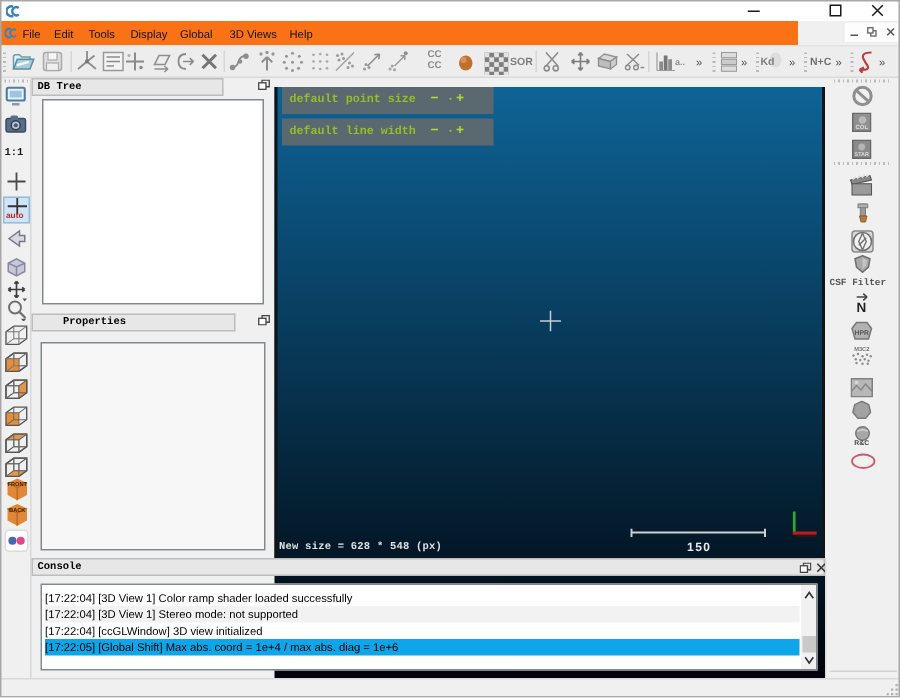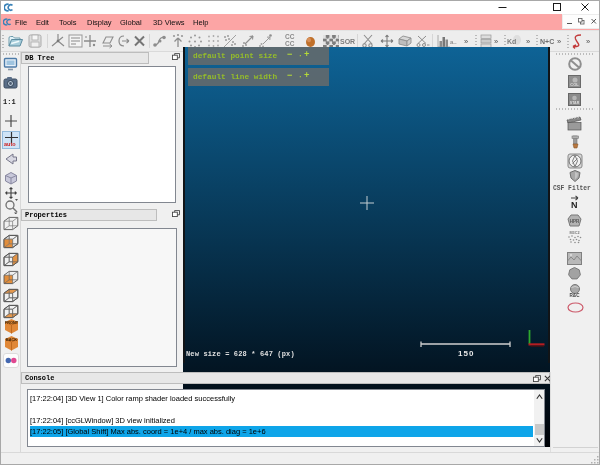--- a/index.html
+++ b/index.html
@@ -2,32 +2,32 @@
 <html><head>
 <meta charset="utf-8">
 <style>
 * { margin:0; padding:0; box-sizing:border-box; }
 html,body { width:600px; height:465px; overflow:hidden; }
 body { font-family:"Liberation Sans", sans-serif; background:#f0f0f0; position:relative; }
 .abs { position:absolute; }
 #frame { position:absolute; left:0; top:0; width:600px; height:465px; border:1px solid #a8a8a8; z-index:99; pointer-events:none; }
 #titlebar { left:0; top:0; width:600px; height:14px; background:#ffffff; }
 #title-text { left:16px; top:3px; font-size:7.7px; color:#000; white-space:nowrap; }
-#menubar { left:0; top:14px; width:600px; height:16px; background:#fca5a5; }
+#menubar { left:0; top:14px; width:532px; height:16px; background:#f97316; }
 .menuitem { position:absolute; top:4px; font-size:7.5px; color:#111; }
 #toolbar { left:0; top:30px; width:600px; height:22px; background:#ededed; border-top:1px solid #e3e3e3; border-bottom:1px solid #dadada; }
 .tsep { position:absolute; top:3px; width:1px; height:14px; background:#d6d6d6; }
 .thandle { position:absolute; top:4px; width:2px; height:13px; background-image:repeating-linear-gradient(#b9b9b9 0 1px, transparent 1px 3px); }
 .tico { position:absolute; top:2px; }
 .ttxt { position:absolute; font-weight:bold; color:#7d7d7d; font-size:7px; }
 .chev { position:absolute; top:6px; font-size:7.5px; color:#4e4e4e; }
 #leftcol { left:0; top:52px; width:21px; height:400px; background:#f0f0f0; border-right:1px solid #d8d8d8; }
 .dock-title { position:absolute; background:#e7e7e7; border:1px solid #bdbdbd; font-family:"Liberation Mono", monospace; font-weight:bold; font-size:7px; color:#000; }
 .white-frame { position:absolute; background:#ffffff; border:1px solid #828790; }
-#view3d { left:183px; top:47px; width:367px; height:400px; background:linear-gradient(#0e6396 0%, #000207 100%); }
+#view3d { left:183px; top:58px; width:367px; height:400px; background:linear-gradient(#0e6396 0%, #000207 100%); }
 .ovl { position:absolute; left:5px; width:141px; height:18px; background:rgba(94,105,110,0.96); font-family:"Liberation Mono", monospace; font-size:7.8px; font-weight:bold; color:#95bd2a; }
 .ovl .t { position:absolute; left:5px; top:5px; }
 .ovl .m { position:absolute; left:99px; top:3px; font-size:9px; color:#b4da38; }
 .ovl .d { position:absolute; left:110px; top:5px; color:#a8cc33; }
 .ovl .p { position:absolute; left:116px; top:3px; font-size:9px; color:#b4da38; }
 #rightcol { left:551px; top:52px; width:49px; height:400px; background:#f0f0f0; }
 .logline { position:absolute; left:2px; font-size:7.5px; color:#000; white-space:nowrap; width:503px; height:11px; line-height:11px; }
 #statusbar { left:0; top:452px; width:600px; height:13px; background:#f0f0f0; border-top:1px solid #d9d9d9; }
 </style>
 </head>
@@ -329,21 +329,21 @@
     </g>
   </defs>
 </svg>
 
 <div class="dock-title" style="left:21px;top:52px;width:128px;height:12px;line-height:10px;padding-left:3px">DB Tree</div>
 <svg class="abs" style="left:172px;top:53px" width="8" height="7" viewBox="0 0 9 8">
   <rect x="0.5" y="2.5" width="5.5" height="5" fill="#fff" stroke="#444" stroke-width="1"></rect>
   <path d="M3 2.5 V0.5 H8.5 V5.5 H6" fill="none" stroke="#444" stroke-width="1"></path>
 </svg>
 <div class="white-frame" style="left:28px;top:66px;width:148px;height:137px"></div>
-<div class="dock-title" style="left:21px;top:209px;width:136px;height:12px;line-height:10px;padding-left:3px">Properties</div>
+<div class="dock-title" style="left:21px;top:209px;width:136px;height:12px;line-height:10px;padding-left:20px">Properties</div>
 <svg class="abs" style="left:172px;top:210px" width="8" height="7" viewBox="0 0 9 8">
   <rect x="0.5" y="2.5" width="5.5" height="5" fill="#fff" stroke="#444" stroke-width="1"></rect>
   <path d="M3 2.5 V0.5 H8.5 V5.5 H6" fill="none" stroke="#444" stroke-width="1"></path>
 </svg>
 <div class="white-frame" style="left:27px;top:228px;width:150px;height:139px;background:#f7f7f7"></div>
 
 <div class="abs" id="view3d">
   <div class="abs" style="left:0;top:0;width:2px;height:316px;background:#111417"></div>
   <div class="abs" style="right:0;top:0;width:2px;height:316px;background:#111417"></div>
   <div class="ovl" style="top:0">
@@ -354,21 +354,21 @@
   </div>
   <div class="ovl" style="top:21px">
     <span class="t">default line width</span>
     <span class="m">−</span>
       <span class="d">·</span>
       <span class="p">+</span>
   </div>
   <svg class="abs" style="left:177px;top:149px" width="14" height="14" viewBox="0 0 14 14">
     <path d="M0 7 H14 M7 0 V14" stroke="#c4ced2" stroke-width="1"></path>
   </svg>
-  <span class="abs" style="left:3px;top:303px;font-family:'Liberation Mono',monospace;font-size:7px;font-weight:bold;color:#e0e0e0;letter-spacing:0.15px">New size = 628 * 647 (px)</span>
+  <span class="abs" style="left:3px;top:303px;font-family:'Liberation Mono',monospace;font-size:7px;font-weight:bold;color:#e0e0e0;letter-spacing:0.15px">New size = 628 * 548 (px)</span>
   <svg class="abs" style="left:237px;top:294px" width="91" height="8" viewBox="0 0 91 8">
     <path d="M1 0.5 V6 M1 3 H90 M90 0.5 V6" stroke="#cfcfcf" stroke-width="1.3"></path>
   </svg>
   <span class="abs" style="left:275px;top:302px;font-family:'Liberation Sans',sans-serif;font-size:8px;font-weight:bold;color:#e8e8e8;letter-spacing:1px">150</span>
   <svg class="abs" style="left:344px;top:282px" width="19" height="18" viewBox="0 0 19 18">
     <path d="M2.5 1 V15" stroke="#2ea82e" stroke-width="1.8"></path>
     <path d="M1.5 15.4 H17.5" stroke="#b41d22" stroke-width="2.2"></path>
     <path d="M3.5 17.2 H17" stroke="#4a0f10" stroke-width="1.4" opacity="0.8"></path>
   </svg>
 </div>
@@ -456,20 +456,21 @@
 <div class="dock-title" style="left:21px;top:372px;width:529px;height:12px;line-height:10px;padding-left:3px">Console</div>
 <svg class="abs" style="left:533px;top:375px" width="8" height="7" viewBox="0 0 9 8">
   <rect x="0.5" y="2.5" width="5.5" height="5" fill="#fff" stroke="#444" stroke-width="1"></rect>
   <path d="M3 2.5 V0.5 H8.5 V5.5 H6" fill="none" stroke="#444" stroke-width="1"></path>
 </svg>
 <svg class="abs" style="left:543.5px;top:375px" width="7" height="7" viewBox="0 0 8 8">
   <path d="M1 1 L7 7 M7 1 L1 7" stroke="#333" stroke-width="1.2"></path>
 </svg>
 <div class="white-frame" style="left:27px;top:389px;width:518px;height:58px">
   <div class="logline" style="top:3px">[17:22:04] [3D View 1] Color ramp shader loaded successfully</div>
+  <div class="logline" style="top:14px;background:#f2f2f2">[17:22:04] [3D View 1] Stereo mode: not supported</div>
   <div class="logline" style="top:25px">[17:22:04] [ccGLWindow] 3D view initialized</div>
   <div class="logline" style="top:36px;background:#0ea5e9">[17:22:05] [Global Shift] Max abs. coord = 1e+4 / max abs. diag = 1e+6</div>
   <div class="abs" style="left:506px;top:0;width:10px;height:56px;background:#f1f1f1">
     <svg class="abs" style="left:1.5px;top:4px" width="7" height="6" viewBox="0 0 7 6">
         <path d="M0.8 4.8 L3.5 1 L6.2 4.8" fill="none" stroke="#333" stroke-width="1.1"></path>
       </svg>
     <div class="abs" style="left:0.5px;top:34px;width:9px;height:11px;background:#c9c9c9"></div>
     <svg class="abs" style="left:1.5px;top:47px" width="7" height="6" viewBox="0 0 7 6">
         <path d="M0.8 1.2 L3.5 5 L6.2 1.2" fill="none" stroke="#333" stroke-width="1.1"></path>
       </svg>

